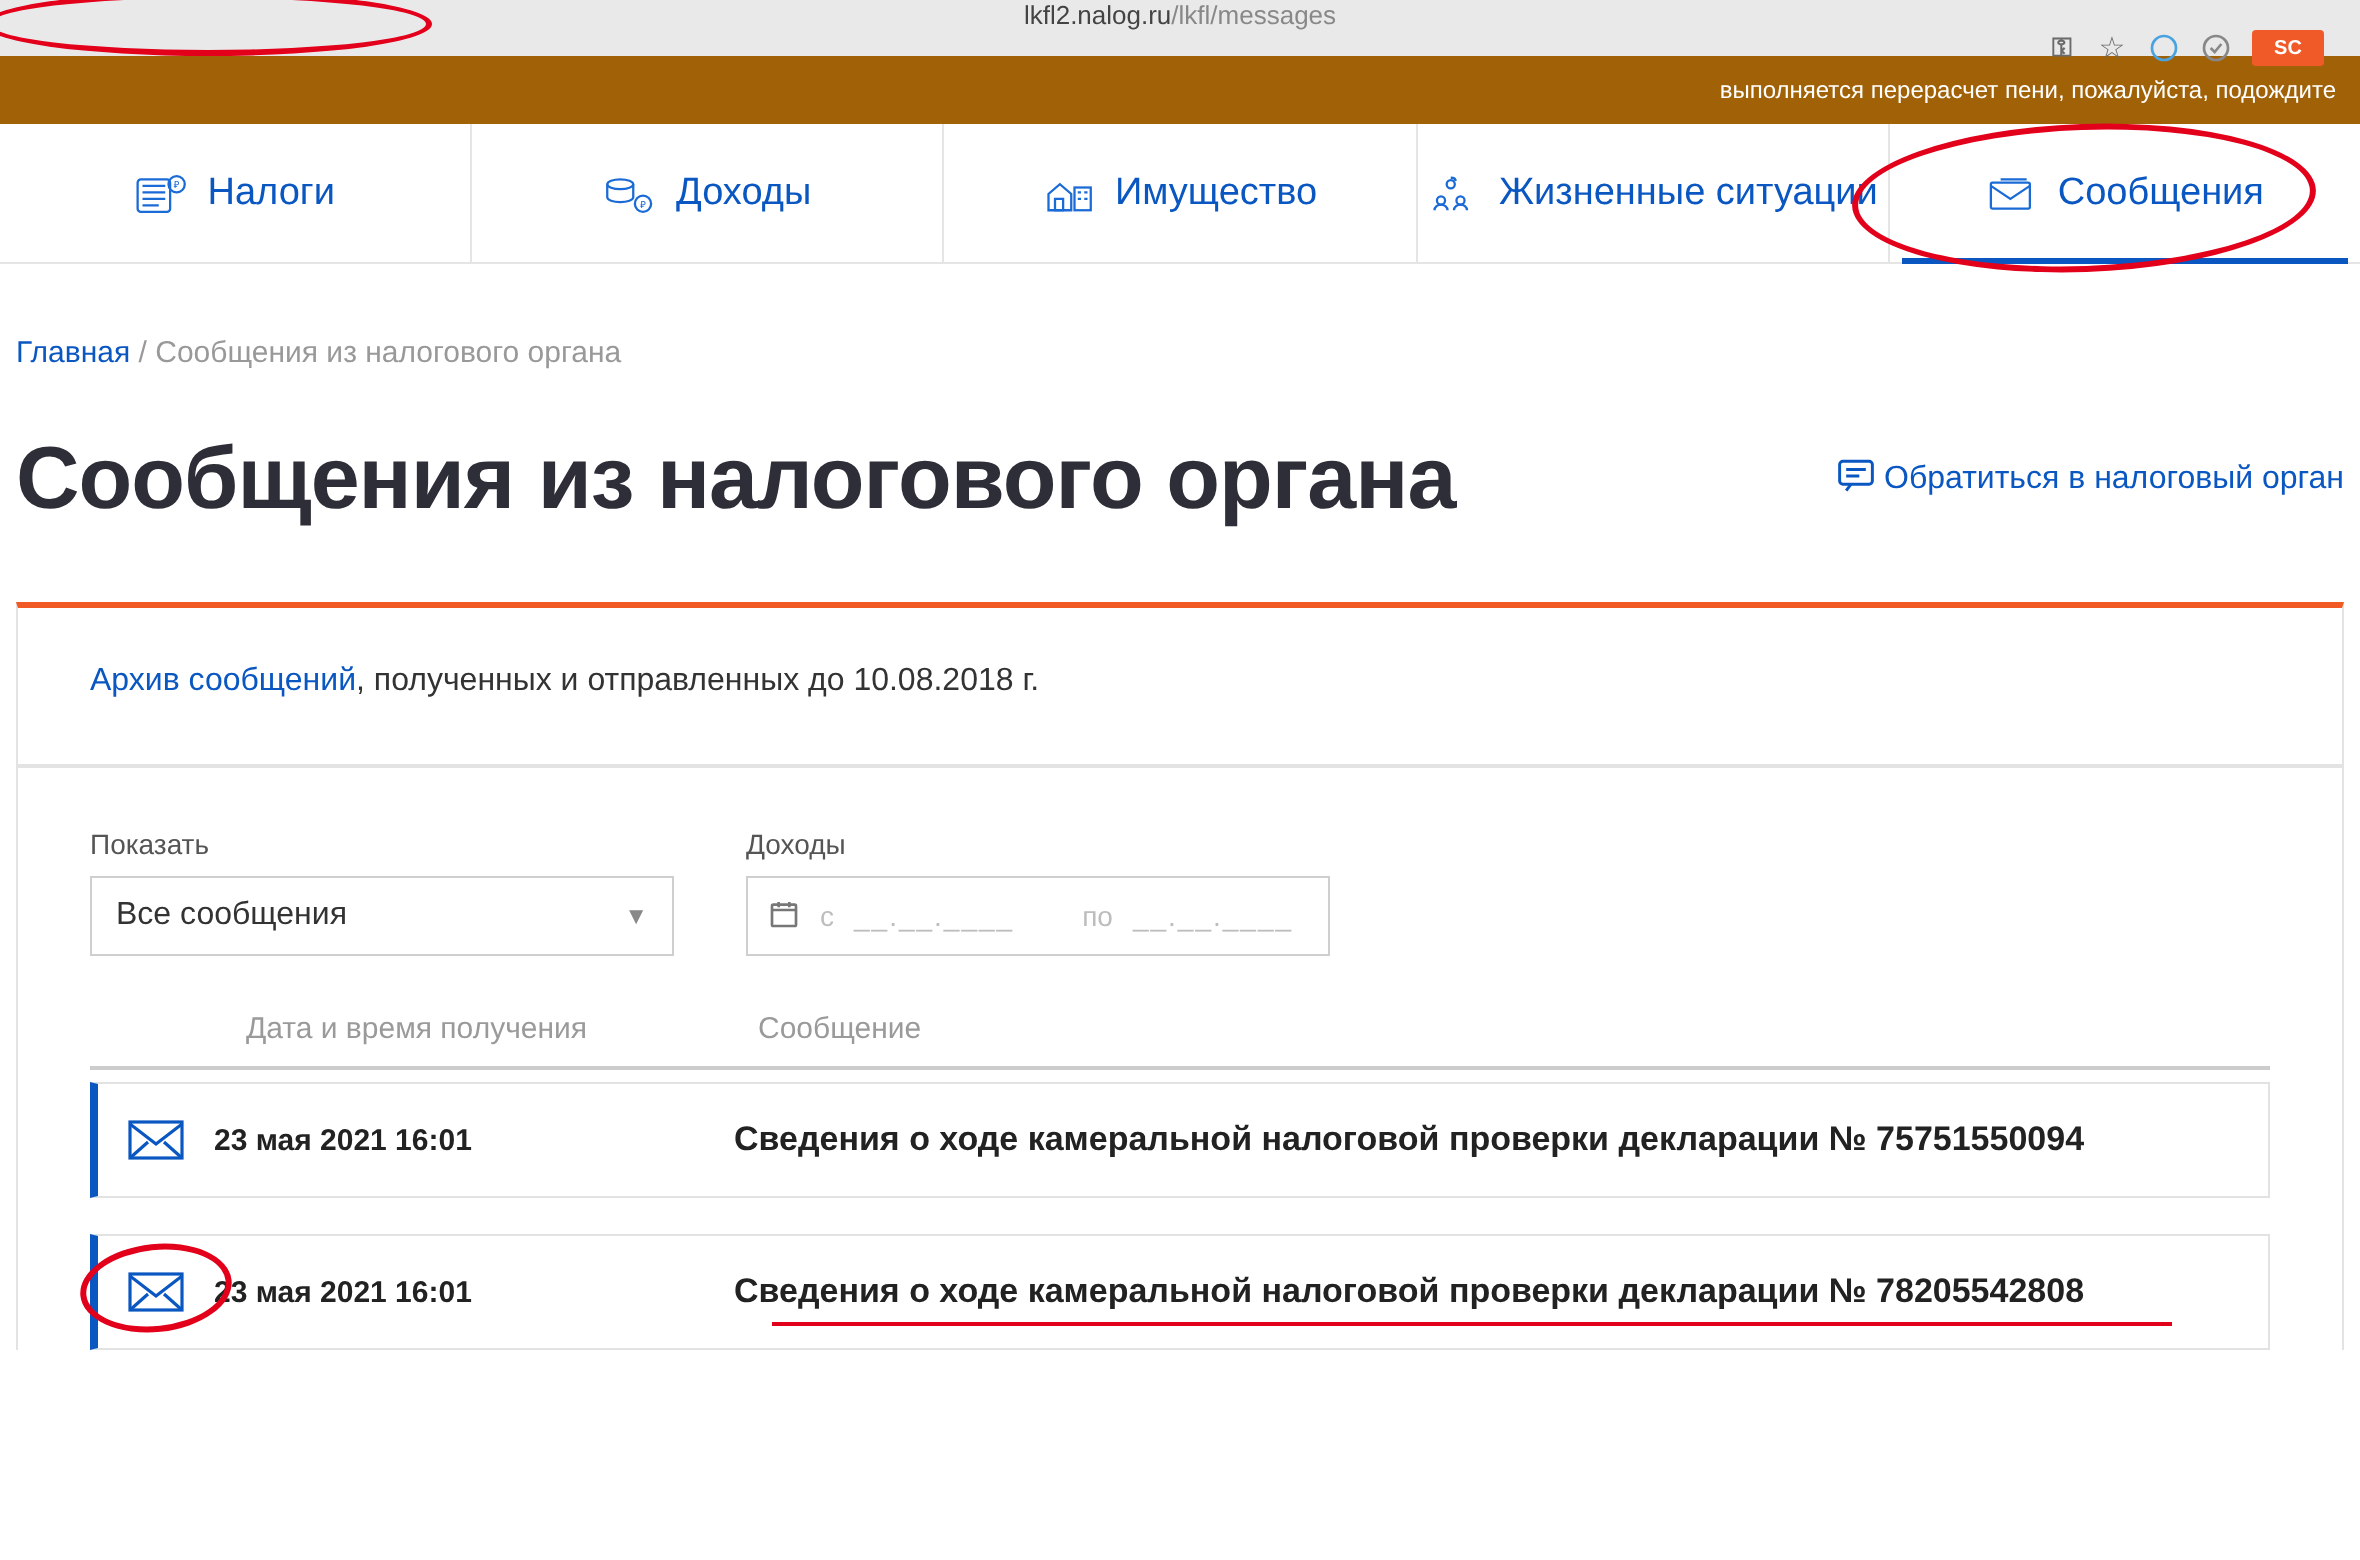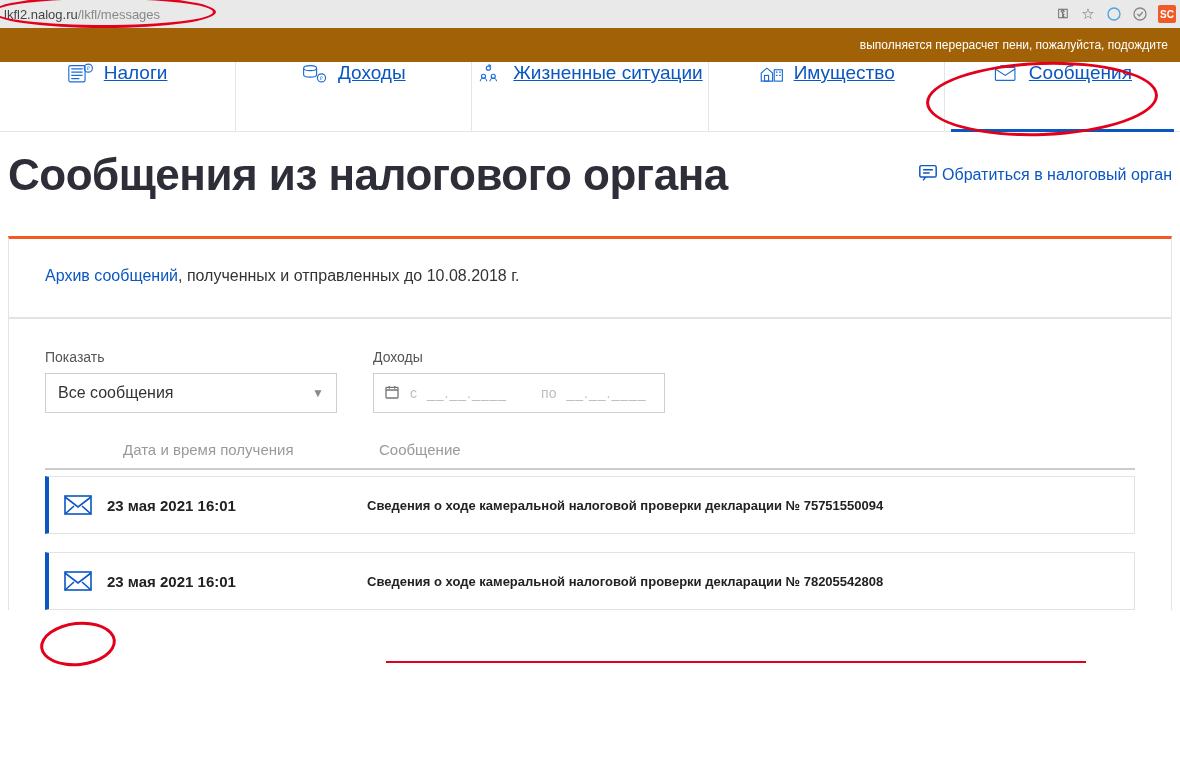--- a/index.html
+++ b/index.html
@@ -10,37 +10,38 @@
     height: 780px;
     overflow: hidden;
     color: #333;
   }
   
   .url-bar {
     height: 28px;
     background: #e9e9ea;
     display: flex;
     align-items: center;
-    padding: 0 4px;
+    padding: 0 18px;
     font-size: 13px;
     color: #777;
     position: relative;
+    flex-direction: column;
   }
   .url-text { color: #444; }
   .url-text .path { color: #888; }
   .url-right {
     margin-left: auto;
     display: flex;
     align-items: center;
     gap: 10px;
   }
   .url-icon { width: 16px; height: 16px; display:inline-flex; align-items:center; justify-content:center; color:#6b6b6b; }
   .star { font-size: 15px; color:#6b6b6b; }
   .key-icon { font-weight:bold; letter-spacing:-2px; }
-  .sq-badge { width:18px;height:18px;background:#f05a28;color:#fff;font-size:10px;font-weight:bold;display:flex;align-items:center;justify-content:center;border-radius:2px;}
+  .sq-badge { width:36px;height:18px;background:#f05a28;color:#fff;font-size:10px;font-weight:bold;display:flex;align-items:center;justify-content:center;border-radius:2px;}
   
   .ellipse {
     position: absolute;
     border: 3px solid #e3001b;
     border-radius: 50%;
     pointer-events: none;
     z-index: 50;
   }
   .ell-url   { left: -8px;  top: -4px;  width: 224px; height: 32px; }
   .ell-tab   { left: 926px; top: 62px;  width: 232px; height: 74px; transform: rotate(-2deg); }
@@ -64,29 +65,28 @@
   
   .top-nav {
     display: flex;
     border-bottom: 1px solid #e5e5e5;
     height: 70px;
     background: #fff;
   }
   .nav-item {
     flex: 1;
     display: flex;
-    align-items: flex-start;
+    align-items: center;
     justify-content: center;
     gap: 10px;
     border-right: 1px solid #e5e5e5;
     color: #0a57c2;
     font-size: 19px;
     cursor: pointer;
     position: relative;
-    text-decoration: underline;
   }
   .nav-item:last-child { border-right: none; }
   .nav-item.active::after {
     content: "";
     position: absolute;
     left: 6px; right: 6px; bottom: -1px;
     height: 3px;
     background: #0a57c2;
   }
   .nav-icon { width: 26px; height: 22px; color:#1b6bd6; display:inline-flex; }
@@ -151,21 +151,21 @@
     display:flex; align-items:center;
     height: 58px;
     margin-bottom: 18px;
     background:#fff;
   }
   .msg-icon {
     width: 58px; display:flex; align-items:center; justify-content:center;
     color:#0a57c2;
   }
   .msg-date { width: 260px; font-weight:bold; color:#222; font-size:15px; }
-  .msg-subj { font-weight:bold; color:#222; font-size:13px; }
+  .msg-subj { font-weight:bold; color:#222; font-size:17px; }
 </style>
 </head>
 <body>
 
 <div class="ellipse ell-url"></div>
 <div class="ellipse ell-tab"></div>
 <div class="ellipse ell-mail"></div>
 <div class="underline-red ul-subject"></div>
 
 <div class="url-bar">
@@ -213,55 +213,60 @@
           <path d="M2 6v8c0 1.7 3.6 3 8 3s8-1.3 8-3V6"></path>
         <circle cx="24" cy="18" r="5"></circle>
           <text x="24" y="20.5" font-size="6" text-anchor="middle" fill="currentColor" stroke="none">₽</text>
       </svg>
     </span>
     <span>Доходы</span>
   </div>
   <div class="nav-item">
     <span class="nav-icon">
       <svg viewBox="0 0 32 24" fill="none" stroke="currentColor" stroke-width="1.4">
+        <path d="M4 22V12l7-6 7 6v10z"></path>
+          <rect x="8" y="15" width="5" height="7"></rect>
+        <rect x="20" y="8" width="10" height="14"></rect>
+          <path d="M22 11h2M26 11h2M22 15h2M26 15h2"></path>
+      </svg>
+    </span>
+    <span>Имущество</span>
+  </div>
+  <div class="nav-item">
+    <span class="nav-icon">
+      <svg viewBox="0 0 32 24" fill="none" stroke="currentColor" stroke-width="1.4">
         <circle cx="8" cy="16" r="2.5"></circle>
           <path d="M4 22c0-2 2-3.5 4-3.5s4 1.5 4 3.5"></path>
         <circle cx="20" cy="16" r="2.5"></circle>
           <path d="M16 22c0-2 2-3.5 4-3.5s4 1.5 4 3.5"></path>
         <circle cx="14" cy="6" r="2.5"></circle>
           <path d="M14 2c2 0 3 1 3 2"></path>
       </svg>
     </span>
     <span>Жизненные ситуации</span>
   </div>
-  <div class="nav-item">
-    <span class="nav-icon">
-      <svg viewBox="0 0 32 24" fill="none" stroke="currentColor" stroke-width="1.4">
-        <path d="M4 22V12l7-6 7 6v10z"></path>
-          <rect x="8" y="15" width="5" height="7"></rect>
-        <rect x="20" y="8" width="10" height="14"></rect>
-          <path d="M22 11h2M26 11h2M22 15h2M26 15h2"></path>
-      </svg>
-    </span>
-    <span>Имущество</span>
-  </div>
   <div class="nav-item active">
     <span class="nav-icon">
       <svg viewBox="0 0 32 24" fill="none" stroke="currentColor" stroke-width="1.4">
         <rect x="3" y="5" width="24" height="16" rx="1"></rect>
           <path d="M3 7l12 8 12-8"></path>
           <path d="M9 3h16"></path>
       </svg>
     </span>
     <span>Сообщения</span>
   </div>
 </div>
 
 <div class="content">
 
+  <div class="breadcrumb">
+    <a href="#">Главная</a>
+    <span> / </span>
+    <span>Сообщения из налогового органа</span>
+  </div>
 
   <div class="page-head">
     <h1 class="page-title">Сообщения из налогового органа</h1>
     <div class="contact-link">
       <span>
         <svg width="20" height="18" viewBox="0 0 24 22" fill="none" stroke="#0a57c2" stroke-width="1.8">
           <rect x="2" y="2" width="20" height="14" rx="2"></rect>
             <path d="M6 20l3-4"></path>
             <path d="M6 7h12M6 11h8"></path>
         </svg>

